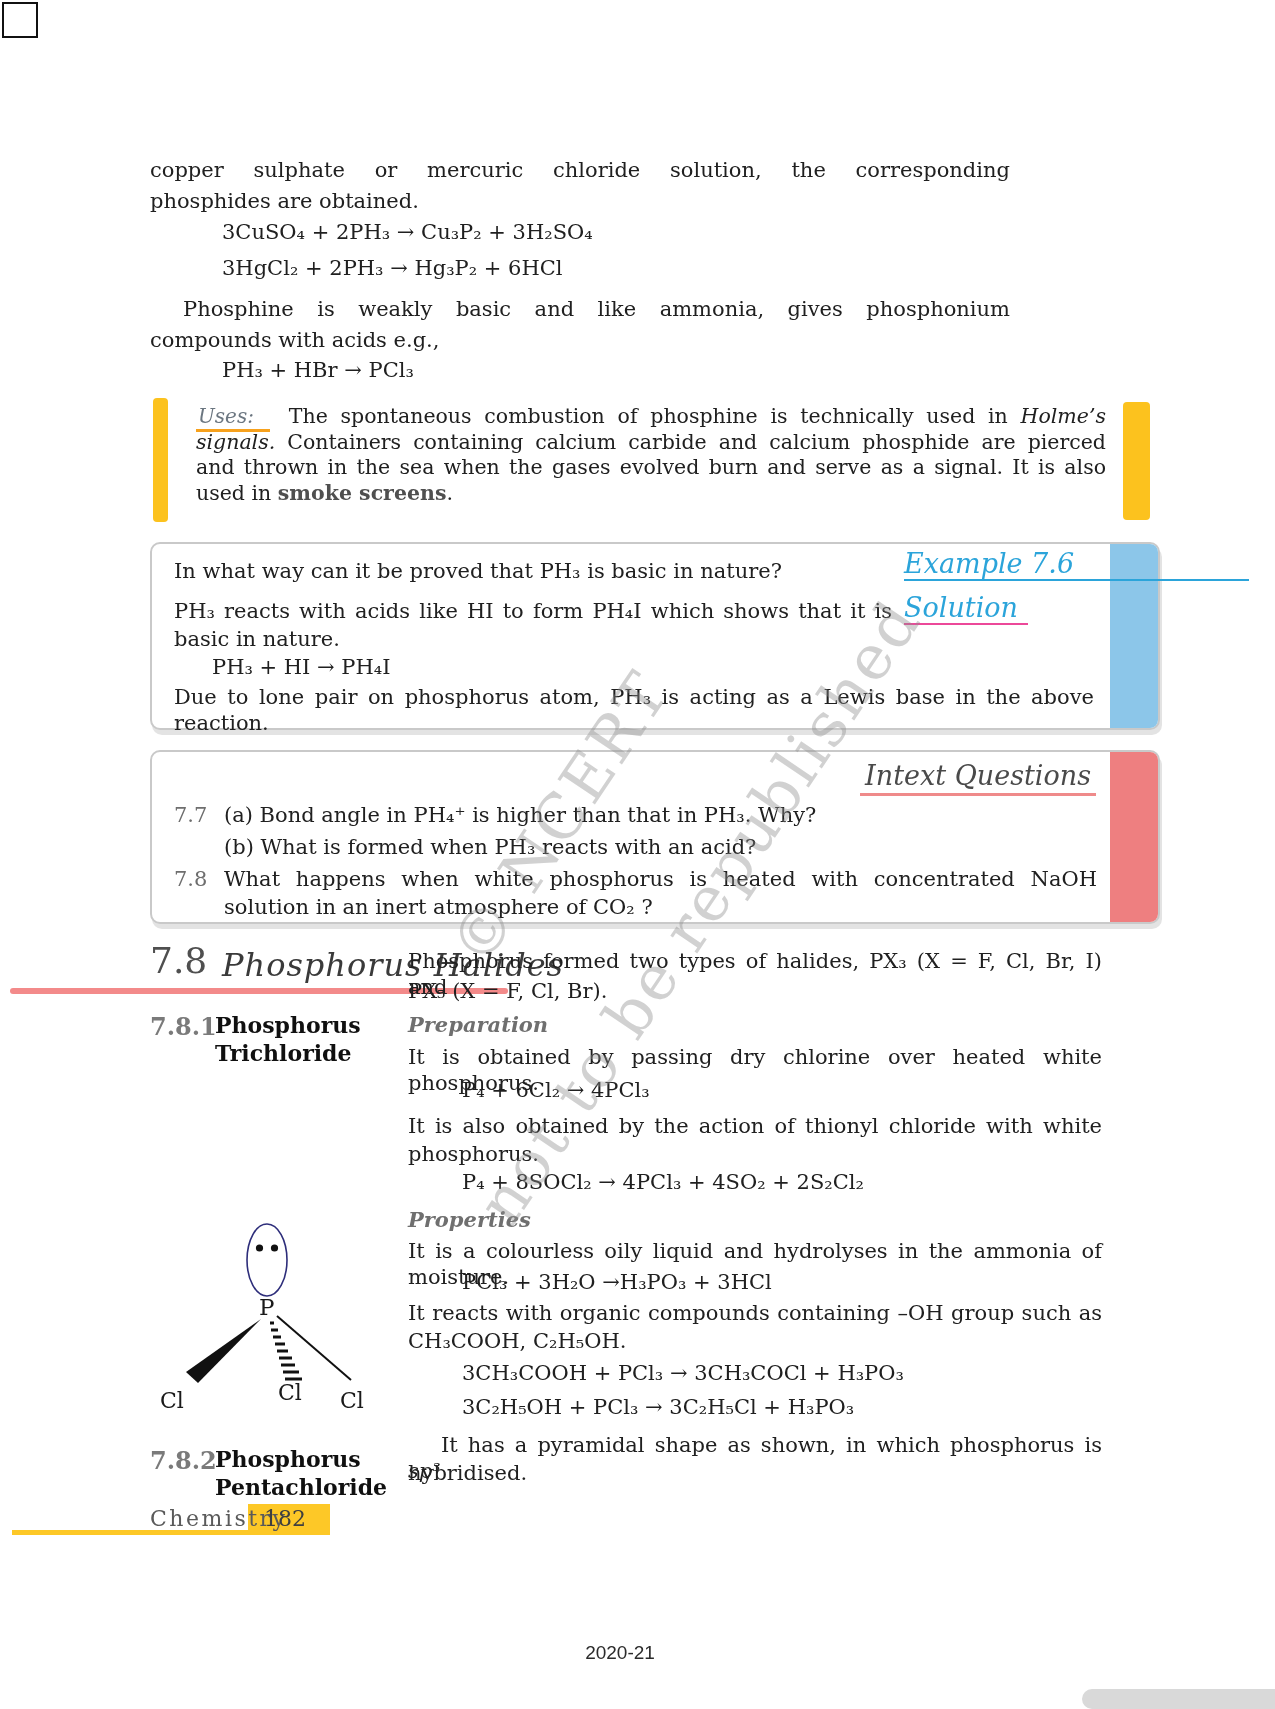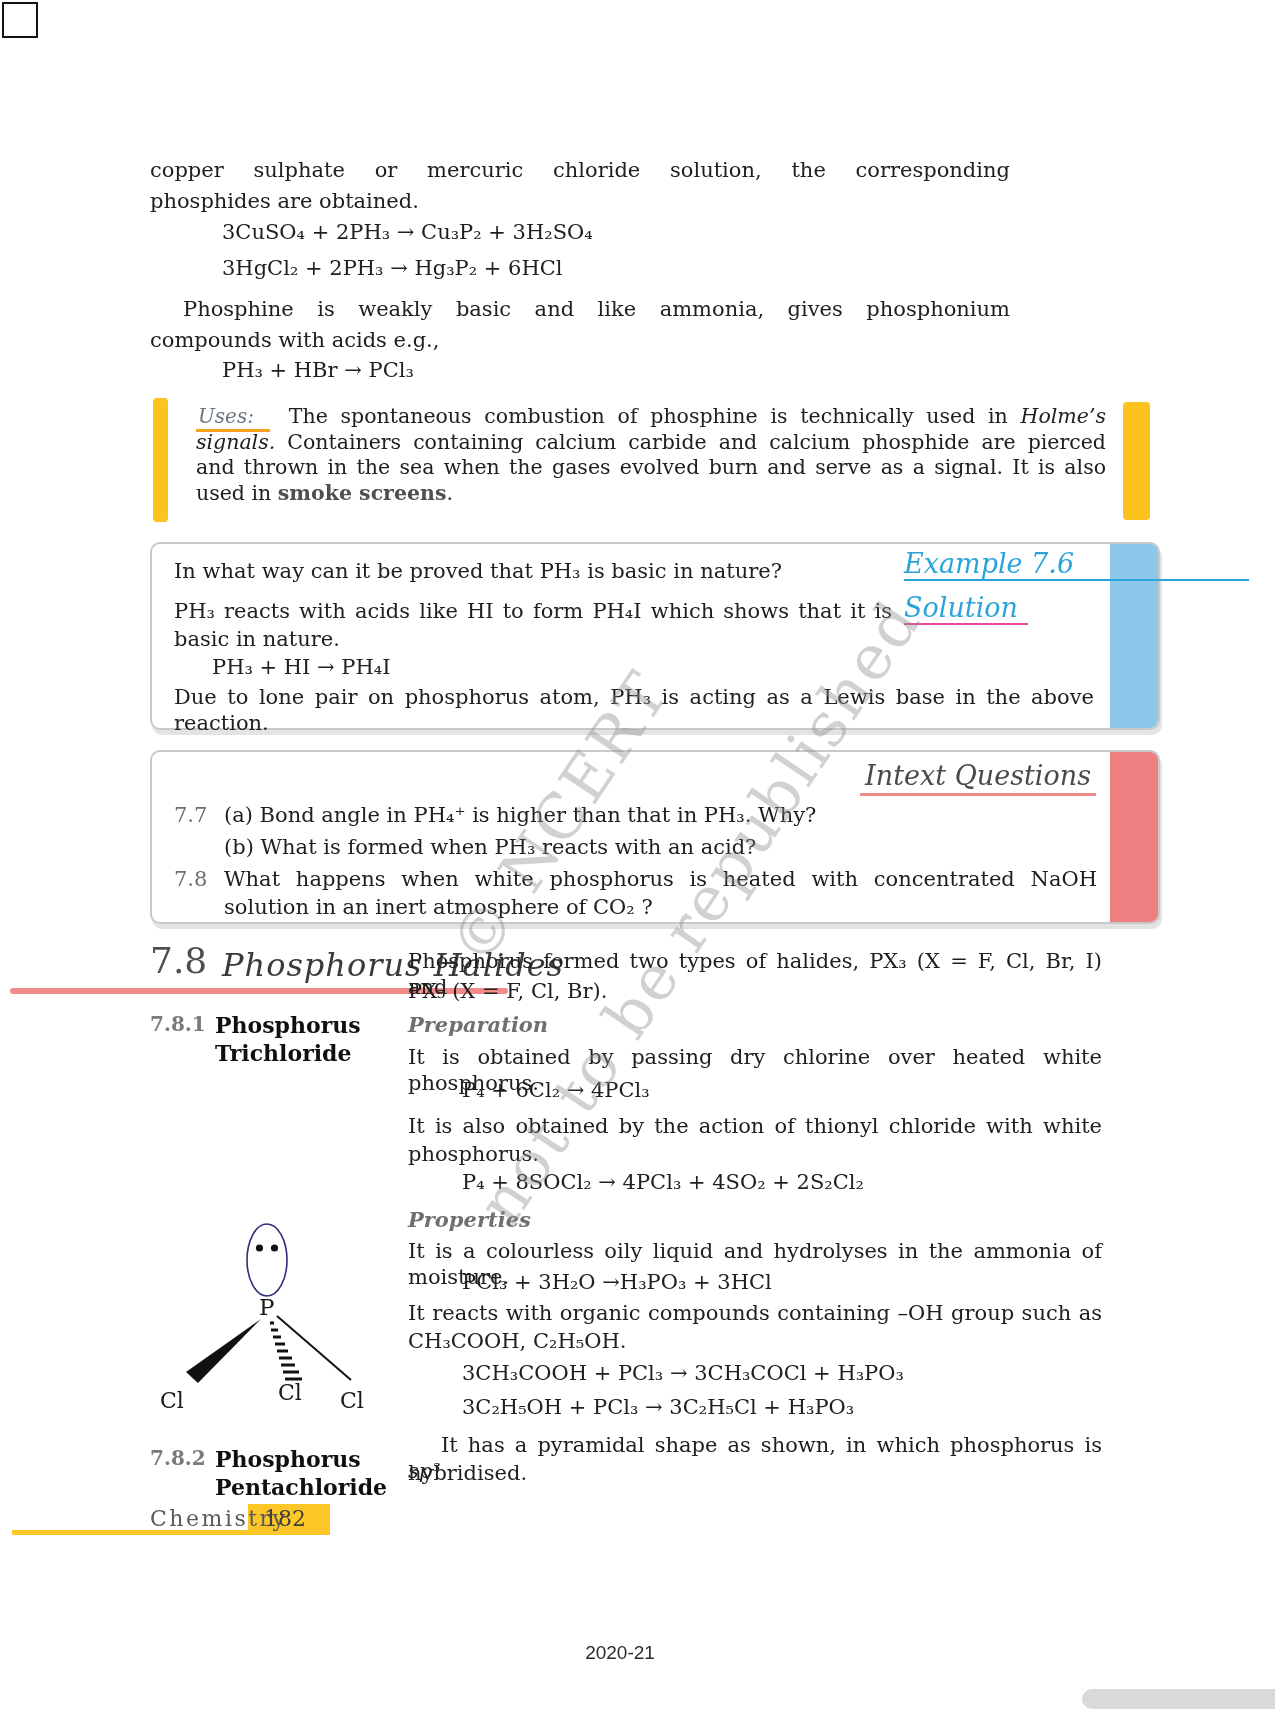--- a/index.html
+++ b/index.html
@@ -28,21 +28,21 @@
   .ex-label{border-bottom:2px solid #2BA4DA;min-width:345px;}
   .sol-label{border-bottom:2px solid #ec4899;padding-right:10px;}
   .intext-label{font-style:italic;color:#4a4a4a;font-size:27px;border-bottom:3px solid #EF8A8A;
                 padding:0 5px 2px 5px;white-space:nowrap;}
   .qnum{font-weight:normal;color:#6e6e6e;}
 
   
   .sec-num{font-size:36px;color:#4f4f4f;}
   .sec-title{font-size:32px;font-style:italic;color:#3a3a3a;letter-spacing:1px;white-space:nowrap;}
   .sec-underline{position:absolute;background:#F38A8A;border-radius:3px;}
-  .sub-num{font-size:20px;font-weight:bold;color:#7a7a7a;}
+  .sub-num{font-size:24px;font-weight:bold;color:#7a7a7a;}
   .sub-title{font-size:22px;font-weight:bold;color:#101010;}
   .gray-heading{font-size:21px;font-weight:bold;font-style:italic;color:#6f6f6f;}
 
   
   .footer-book{font-size:22px;color:#5a5a5a;letter-spacing:2.5px;}
   .footer-line{position:absolute;background:#FDC827;}
   .footer-pagebox{position:absolute;background:#FDC827;}
   .footer-pagenum{font-size:22px;color:#3f3f3f;}
   .year{font-family:"Liberation Sans",sans-serif;font-size:19px;color:#2b2b2b;text-align:center;}
   .corner-bar{position:absolute;background:#d9d9d9;border-radius:10px 0 0 10px;}

